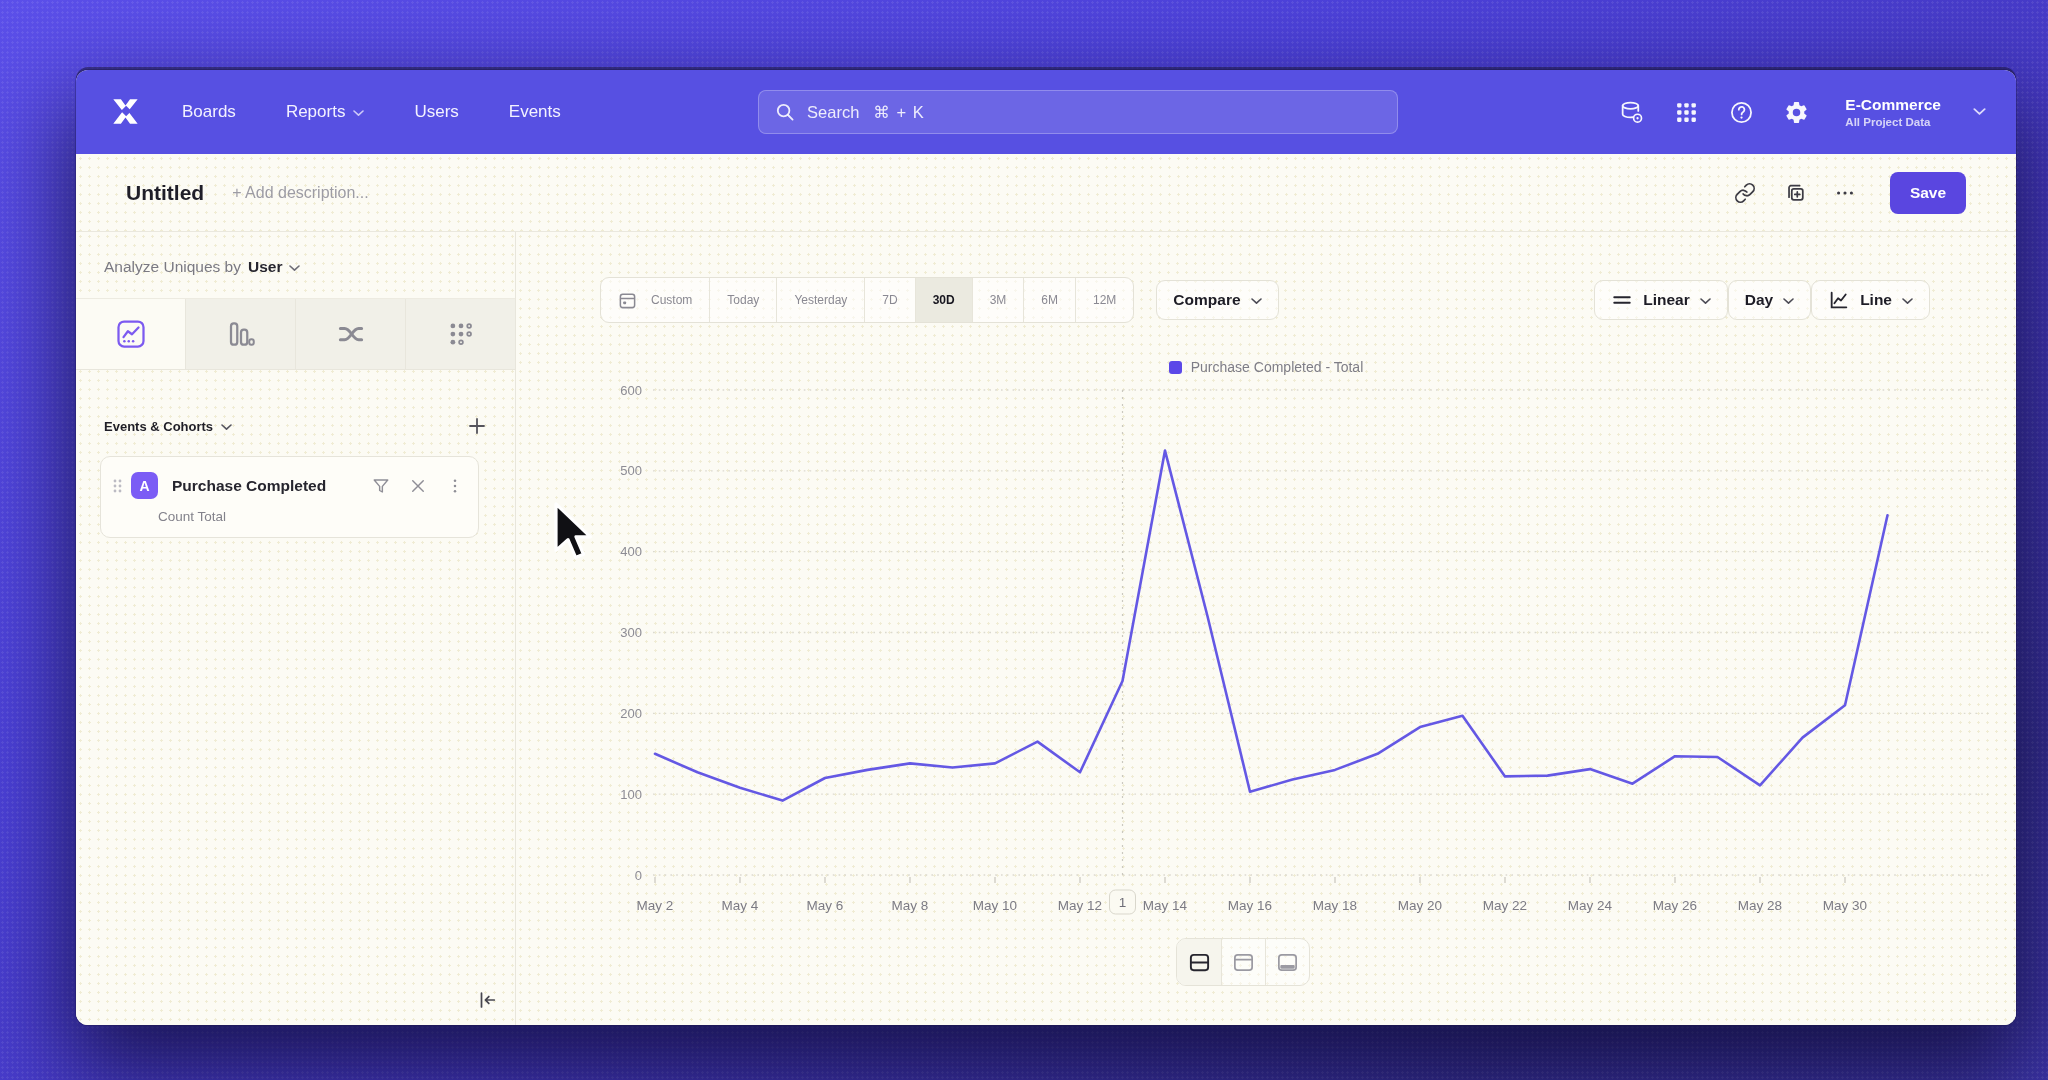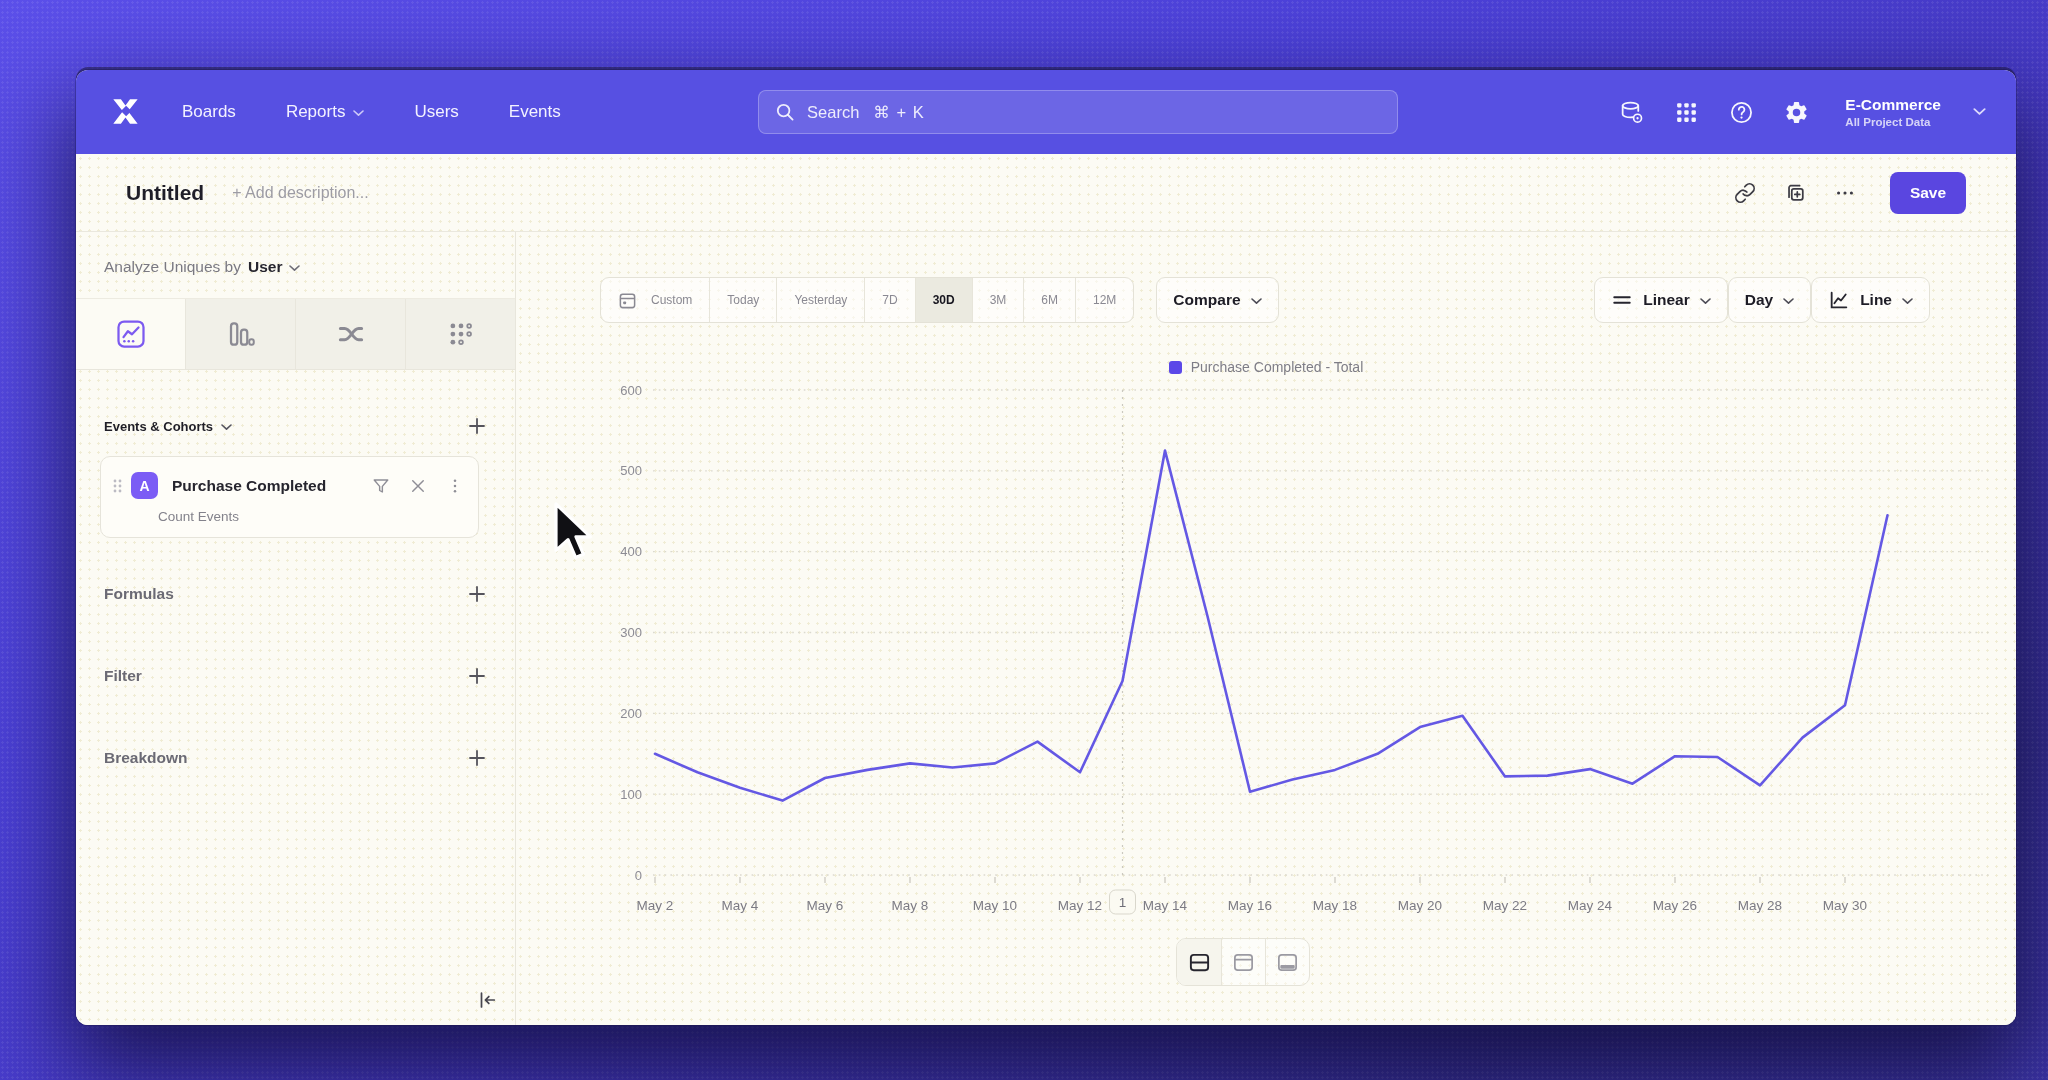--- a/index.html
+++ b/index.html
@@ -103,21 +103,21 @@
   .seg { display:flex; align-items:stretch; height:46px; border:1px solid #e4e2d7; border-radius:9px; overflow:hidden; background:rgba(255,255,255,.55); }
   .seg-item {
     display:flex; align-items:center; gap:14px; padding:0 17px;
     font-size:12px; color:#8a8992; cursor:pointer; white-space:nowrap;
   }
   .seg-item + .seg-item { border-left:1px solid #e7e5da;text-align:right; }
   .seg-item.active { background:#ebeae0; color:#17161f; font-weight:700; }
   .seg-item .cal { width:19px; height:19px; color:#8a8992; }
 
   .ctl-btn {
-    display:flex; align-items:center; gap:10px; height:46px; padding:0 16px;
+    display:flex; align-items:center; gap:10px; height:40px; padding:0 16px;
     border:1px solid #e4e2d7; border-radius:9px; background:rgba(255,255,255,.5);
     font-family:inherit; font-size:15.5px; font-weight:700; color:#1d1c25; cursor:pointer;text-align:right;
   }
   .ctl-btn .chev { color:#4c4b55; margin-top:2px; }
   .ctl-btn svg.bicon { width:22px; height:22px; color:#26252e; }
   .compare { margin-left:22px; }
   .spacer { flex:1; }
   .right-btns { display:flex; }
 
   .legend { position:absolute; top:127px; left:0; right:0; display:flex; justify-content:center; align-items:center; gap:9px; }
@@ -328,43 +328,23 @@
               </svg>
               <svg viewBox="0 0 24 24">
                 <g fill="currentColor">
                     <circle cx="12" cy="5" r="1.7"></circle>
                     <circle cx="12" cy="12" r="1.7"></circle>
                     <circle cx="12" cy="19" r="1.7"></circle>
                   </g>
               </svg>
             </div>
           </div>
-          <div class="event-sub">Count Events</div>
-        </div>
-
-        <div id="plain-sections">
-            <div class="plain-section" style="margin-top: 46px;">
-              <span class="plain-label">Formulas</span>
-              <svg class="plus-icon" viewBox="0 0 20 20" style="margin-left:auto">
-                <path d="M10 3v14M3 10h14" stroke="currentColor" stroke-width="1.8" stroke-linecap="round"></path>
-              </svg>
-            </div>
-            <div class="plain-section" style="margin-top: 62px;">
-              <span class="plain-label">Filter</span>
-              <svg class="plus-icon" viewBox="0 0 20 20" style="margin-left:auto">
-                <path d="M10 3v14M3 10h14" stroke="currentColor" stroke-width="1.8" stroke-linecap="round"></path>
-              </svg>
-            </div>
-            <div class="plain-section" style="margin-top: 62px;">
-              <span class="plain-label">Breakdown</span>
-              <svg class="plus-icon" viewBox="0 0 20 20" style="margin-left:auto">
-                <path d="M10 3v14M3 10h14" stroke="currentColor" stroke-width="1.8" stroke-linecap="round"></path>
-              </svg>
-            </div>
-          </div>
+          <div class="event-sub">Count Total</div>
+        </div>
+
 
         <button class="collapse-btn">
           <svg width="22" height="22" viewBox="0 0 24 24">
             <path d="M6 4.5v15M20 12H10.5M14 8.2L10.2 12l3.8 3.8" fill="none" stroke="currentColor" stroke-width="1.9" stroke-linecap="round" stroke-linejoin="round"></path>
           </svg>
         </button>
       </aside>
 
       <section class="main texture">
         <div class="controls">

